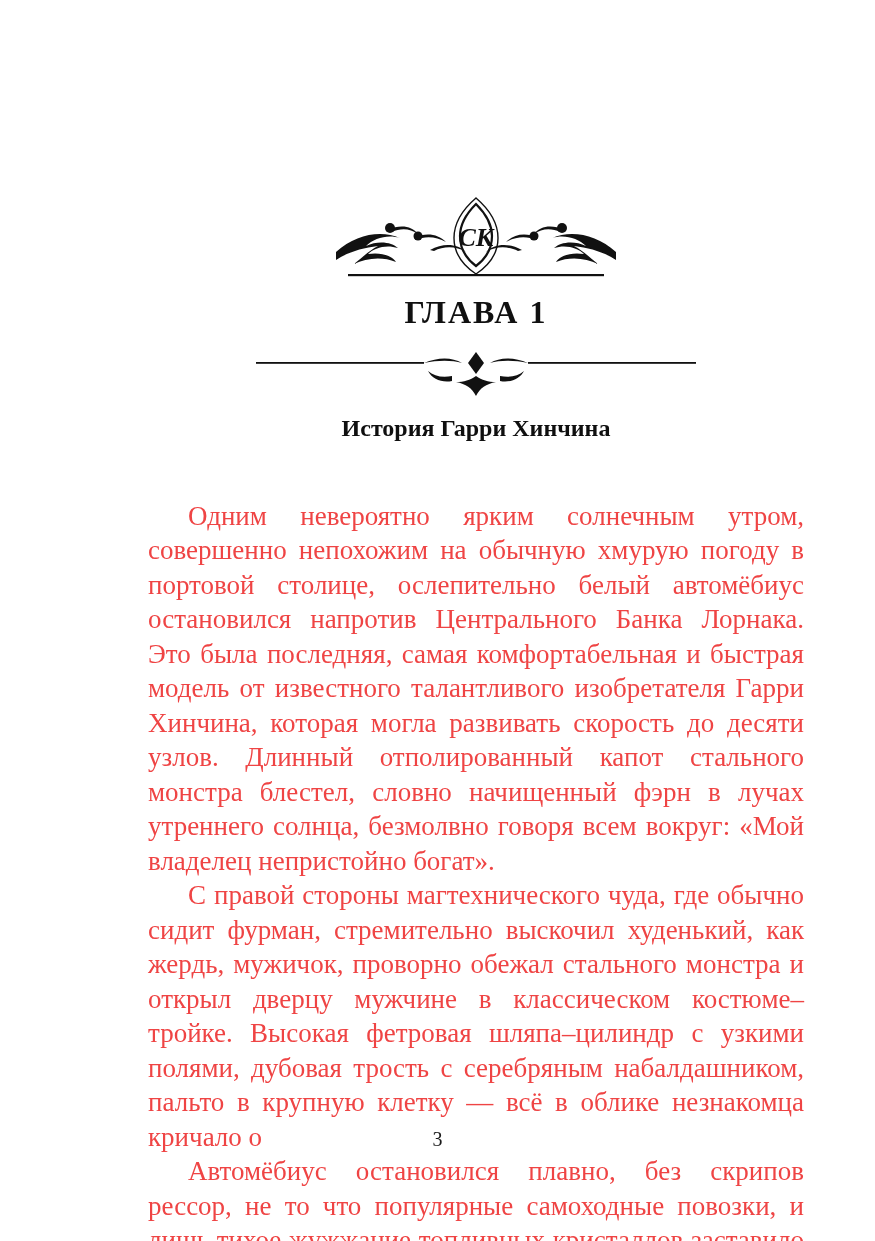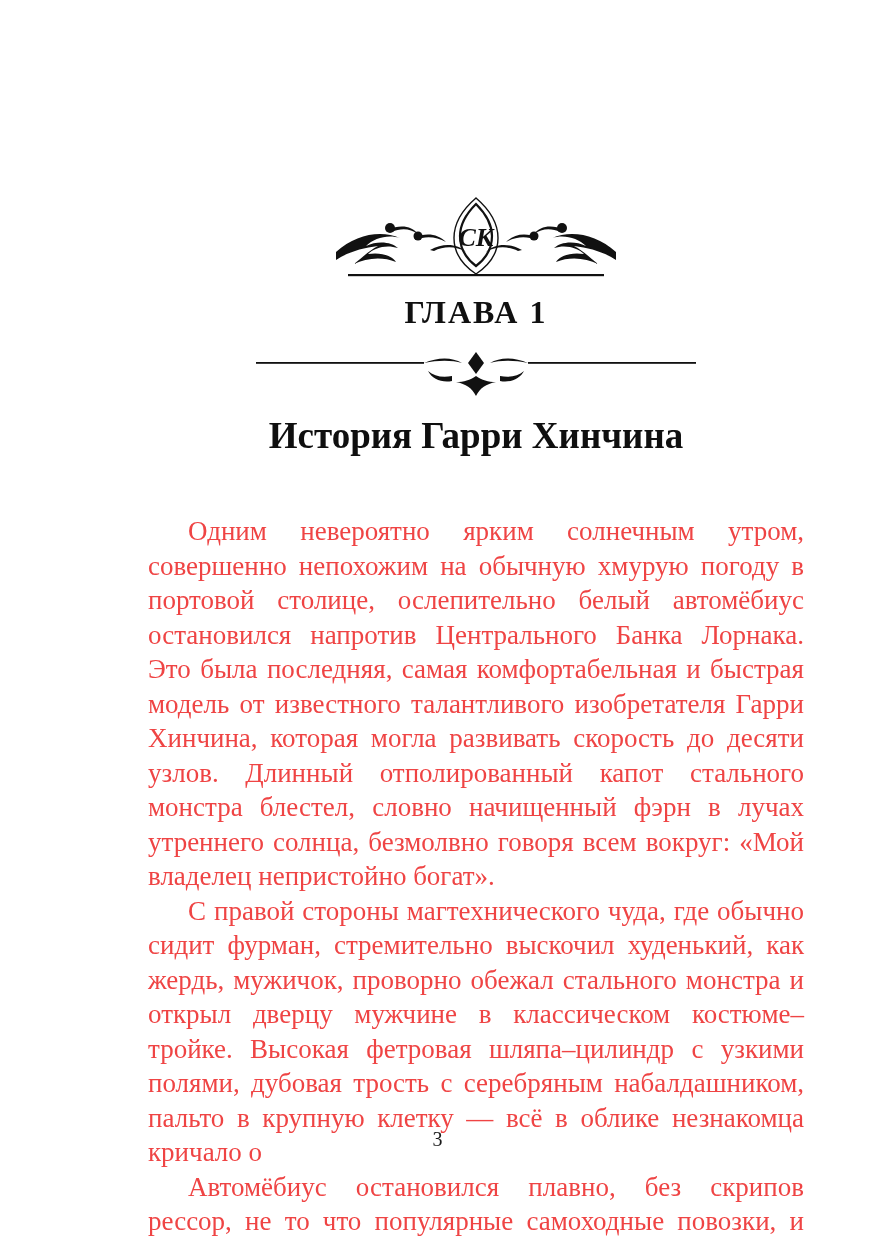--- a/index.html
+++ b/index.html
@@ -60,21 +60,21 @@
     align-items: center;
     justify-content: center;
   }
   .divider svg { display: block; }
 
   
   .chapter-title {
     text-align: center;
     font-family: "Liberation Serif", serif;
     font-weight: bold;
-    font-size: 37px;
+    font-size: 24px;
     line-height: 1.2;
     margin-top: 12px;
     color: #0f0f0f;
   }
 
   
   .body-text {
     margin-top: 56px;
     font-family: "Liberation Serif", serif;
     font-size: 27px;

